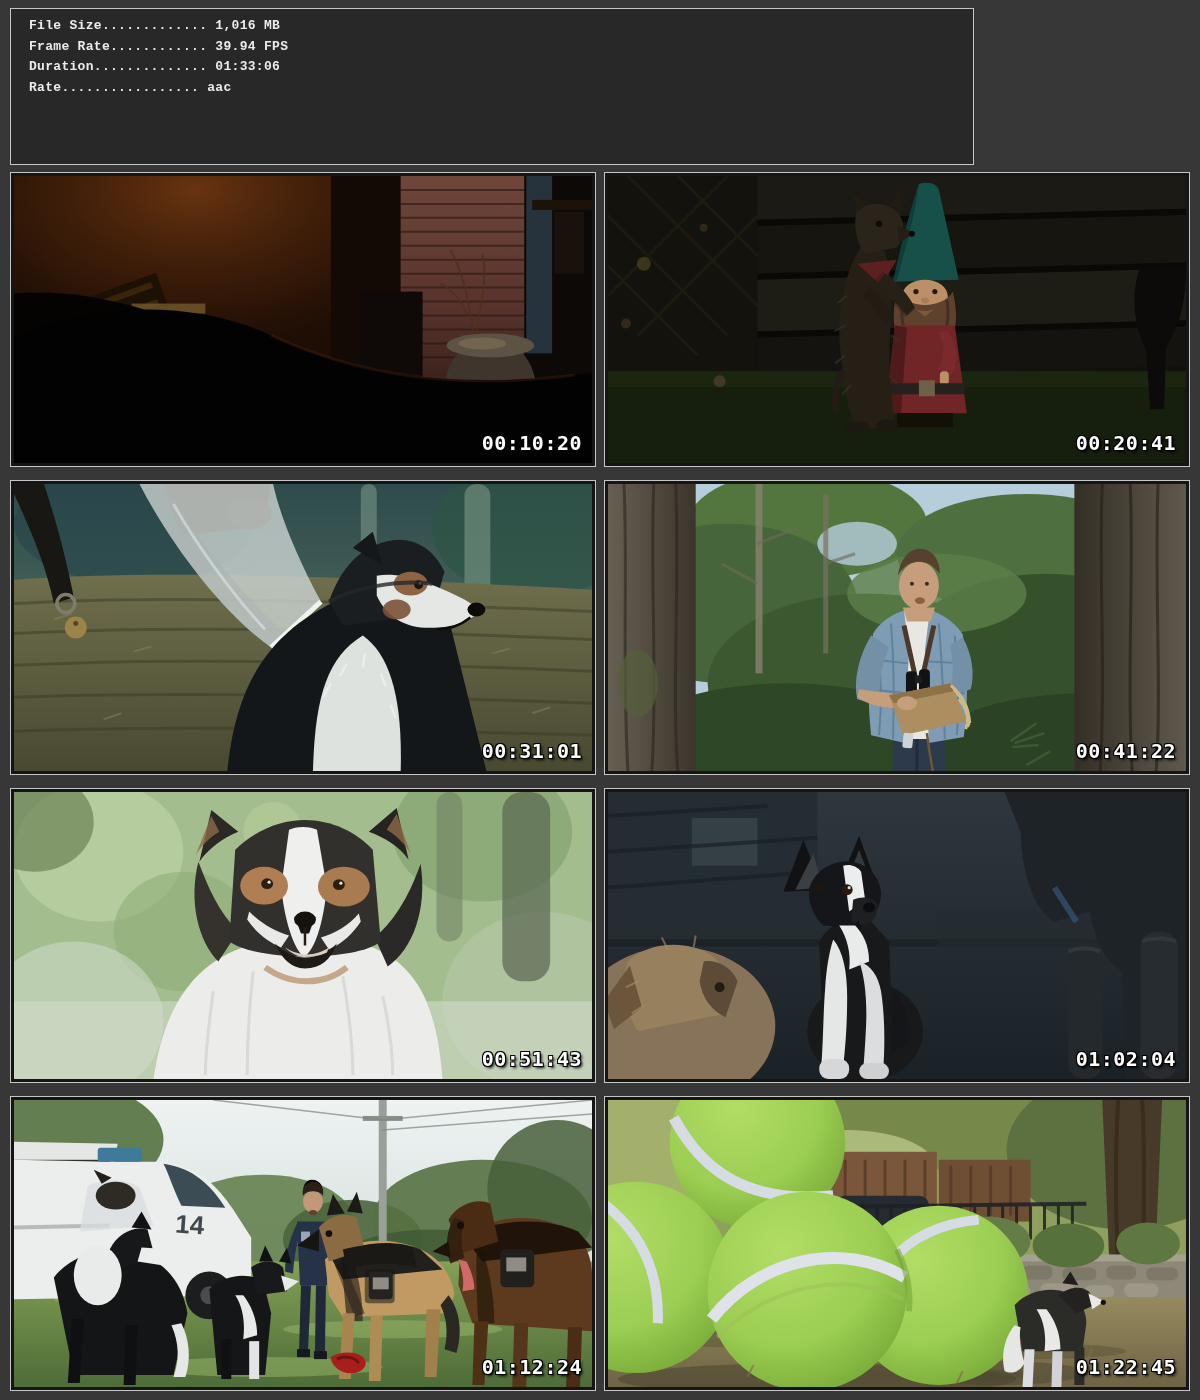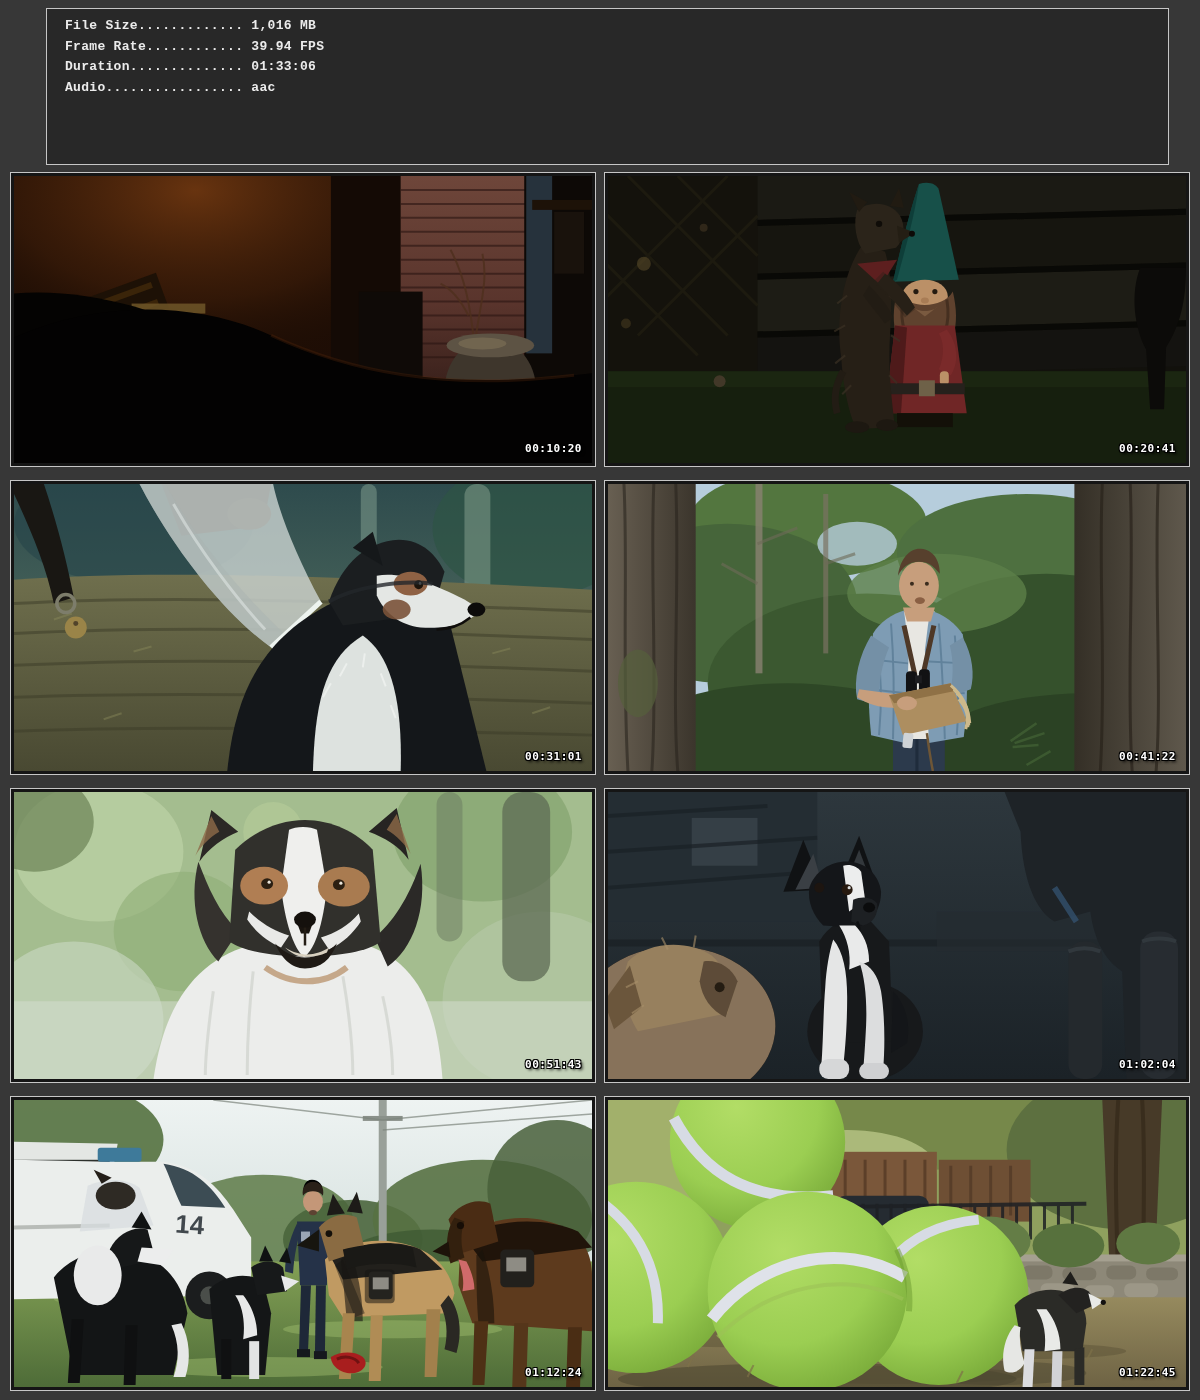--- a/index.html
+++ b/index.html
@@ -3,24 +3,24 @@
 <meta charset="utf-8">
 <style>
   html,body{margin:0;padding:0;}
   body{
     width:1200px;height:1400px;position:relative;overflow:hidden;
     background:var(--page-bg,#373737);
     font-family:"Liberation Sans",sans-serif;
   }
   
   .panel{
-    position:absolute;left:10px;top:8px;width:1123px;height:157px;
+    position:absolute;left:10px;top:8px;width:964px;height:157px;
     box-sizing:border-box;border:1px solid var(--border,#c6c6c6);
     background:var(--panel-bg,#282828);
-    padding:7px 0 0 18px;overflow:hidden;margin-left:36px;
+    padding:7px 0 0 18px;overflow:hidden;
   }
   .info-line{
     font-family:"Liberation Mono",monospace;font-weight:bold;
     font-size:13px;line-height:20.5px;color:var(--text,#ebebeb);
     white-space:pre;letter-spacing:.3px;
   }
   .site{
     font-family:"Liberation Sans",sans-serif;font-size:29px;line-height:28px;
     color:#e3e3e3;margin-left:-5px;margin-top:1px;
   }
@@ -30,33 +30,33 @@
     display:grid;grid-template-columns:586px 586px;grid-auto-rows:295px;
     column-gap:8px;row-gap:13px;
   }
   .shot{
     box-sizing:border-box;margin:0;border:1px solid var(--border,#c6c6c6);
     background:#151515;padding:3px;position:relative;
   }
   .shot svg{display:block;width:100%;height:100%;}
   .ts{
     position:absolute;right:13px;bottom:11px;
-    font-family:"DejaVu Sans Mono",monospace;font-weight:bold;font-size:11px;
+    font-family:"DejaVu Sans Mono",monospace;font-weight:bold;font-size:20px;
     color:var(--timestamp,#fff);letter-spacing:.5px;
     text-shadow:-1px -1px 0 #000,1px -1px 0 #000,-1px 1px 0 #000,1px 1px 0 #000,2px 2px 3px #000;
   }
 </style>
 </head>
 <body>
 
 <div class="panel">
   <div class="info-line">File Size............. 1,016 MB</div>
   <div class="info-line">Frame Rate............ 39.94 FPS</div>
   <div class="info-line">Duration.............. 01:33:06</div>
-  <div class="info-line">Audio................. aac</div>
+  <div class="info-line">Rate................. aac</div>
 </div>
 
 <div class="grid">
 
   <figure class="shot">
     <svg viewBox="0 0 580 288" preserveAspectRatio="none">
       <defs>
         <radialGradient id="g1glow" cx="42%" cy="28%" r="62%">
           <stop offset="0" stop-color="#7a3d12" stop-opacity=".8"></stop>
           <stop offset=".55" stop-color="#44210a" stop-opacity=".5"></stop>

